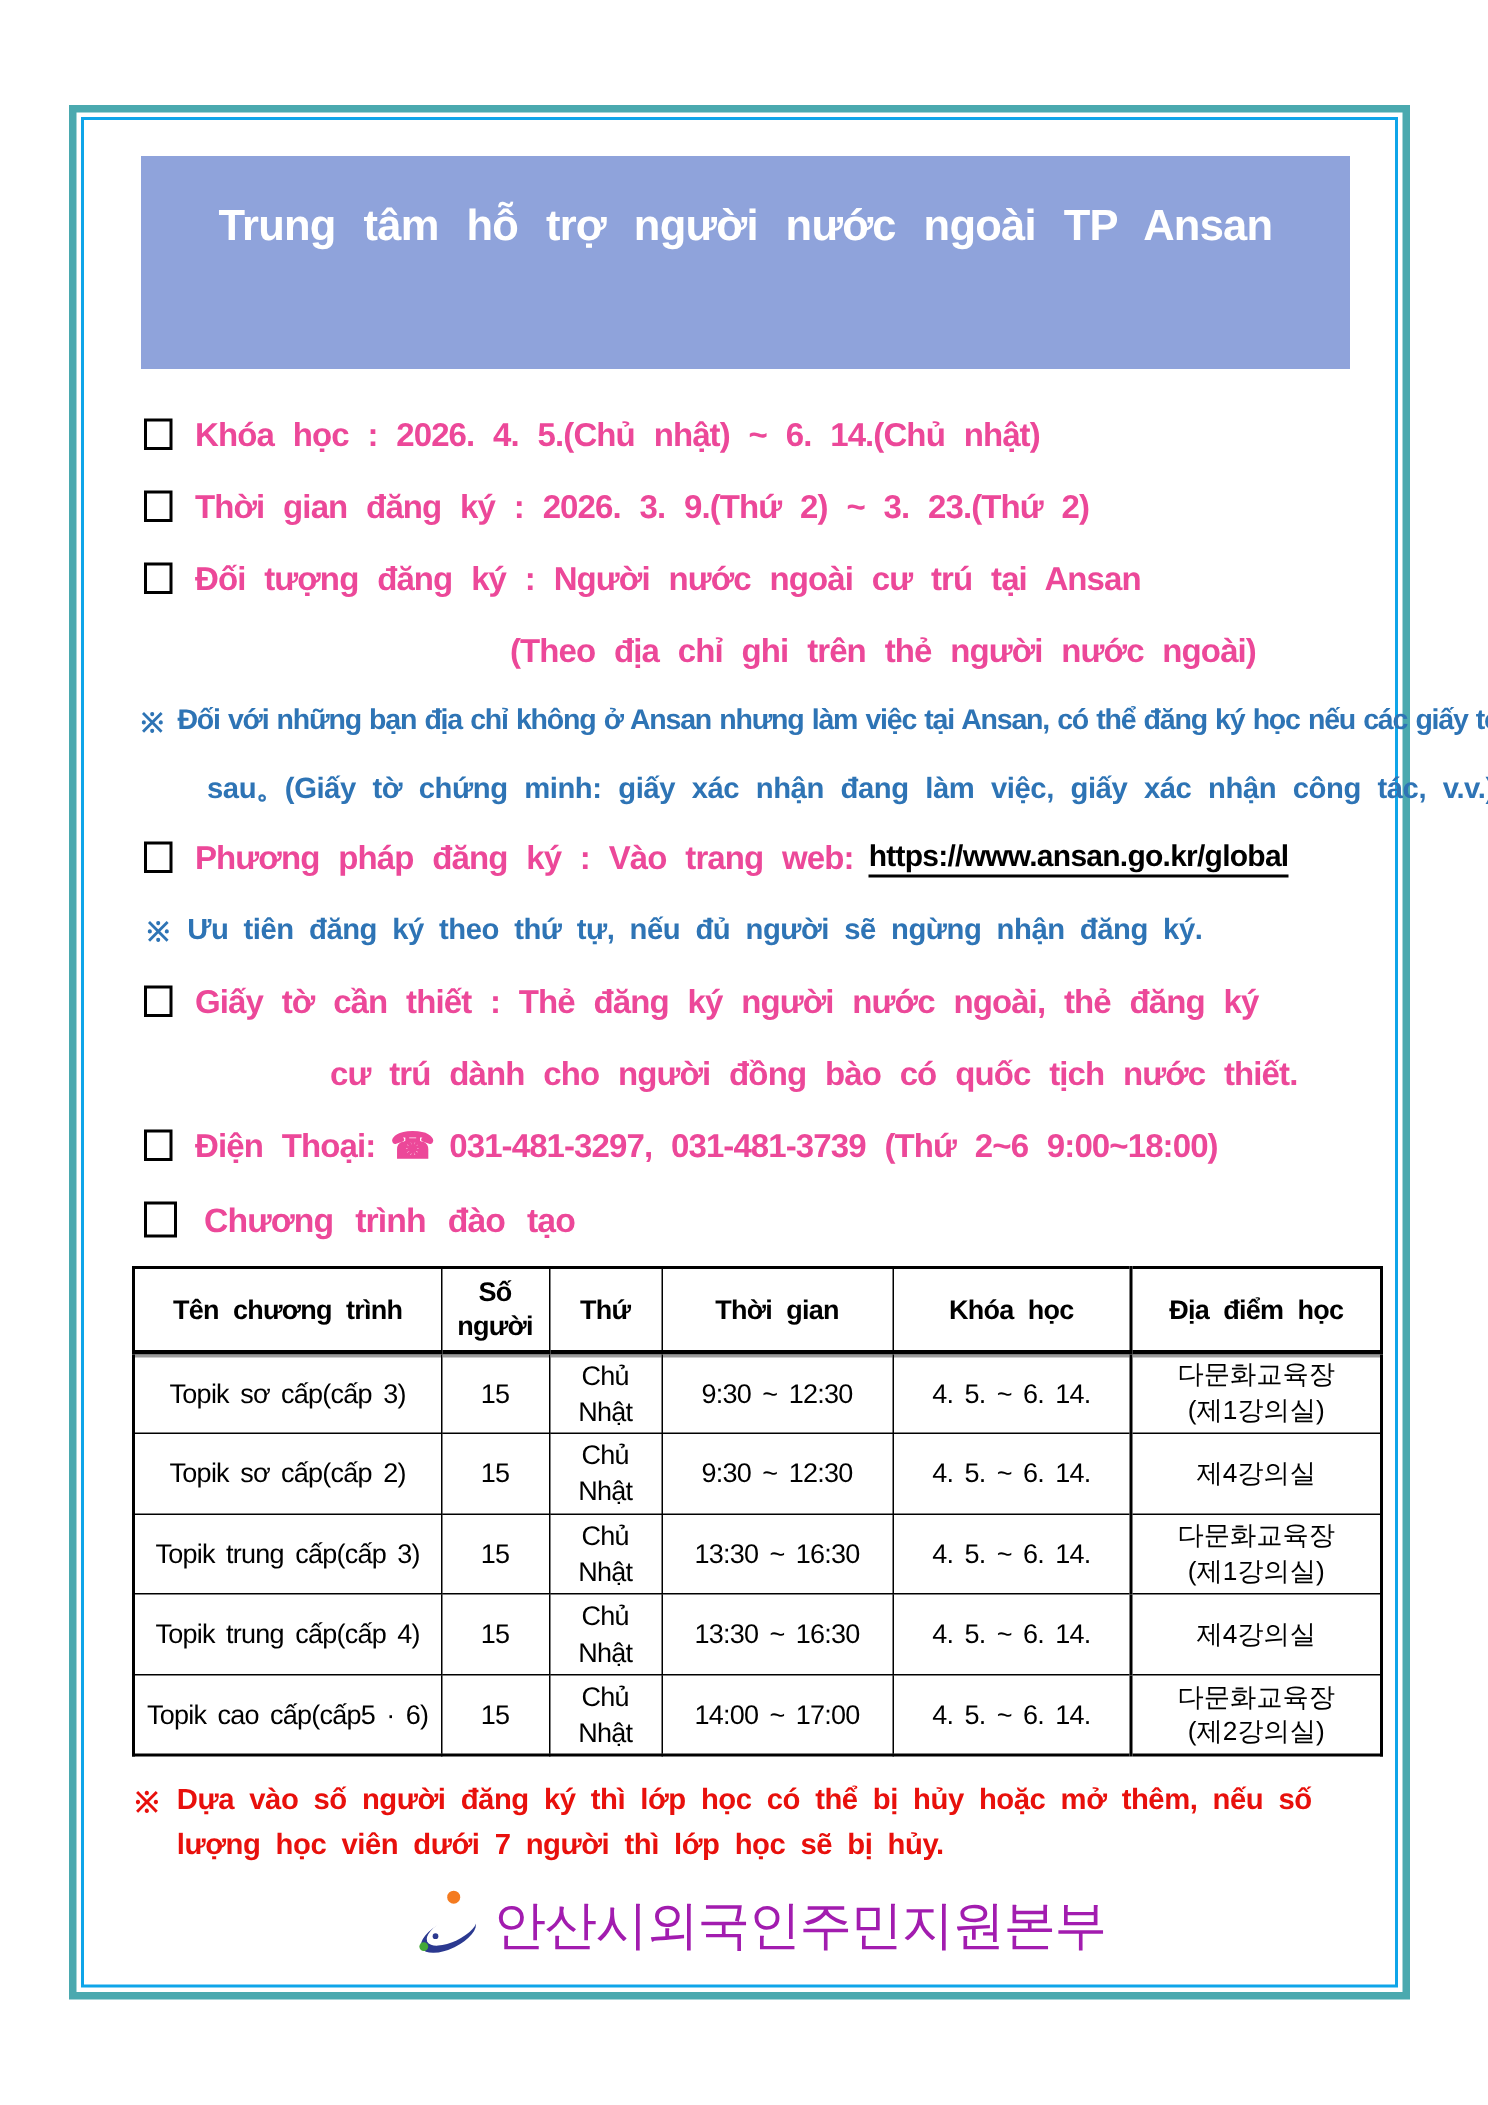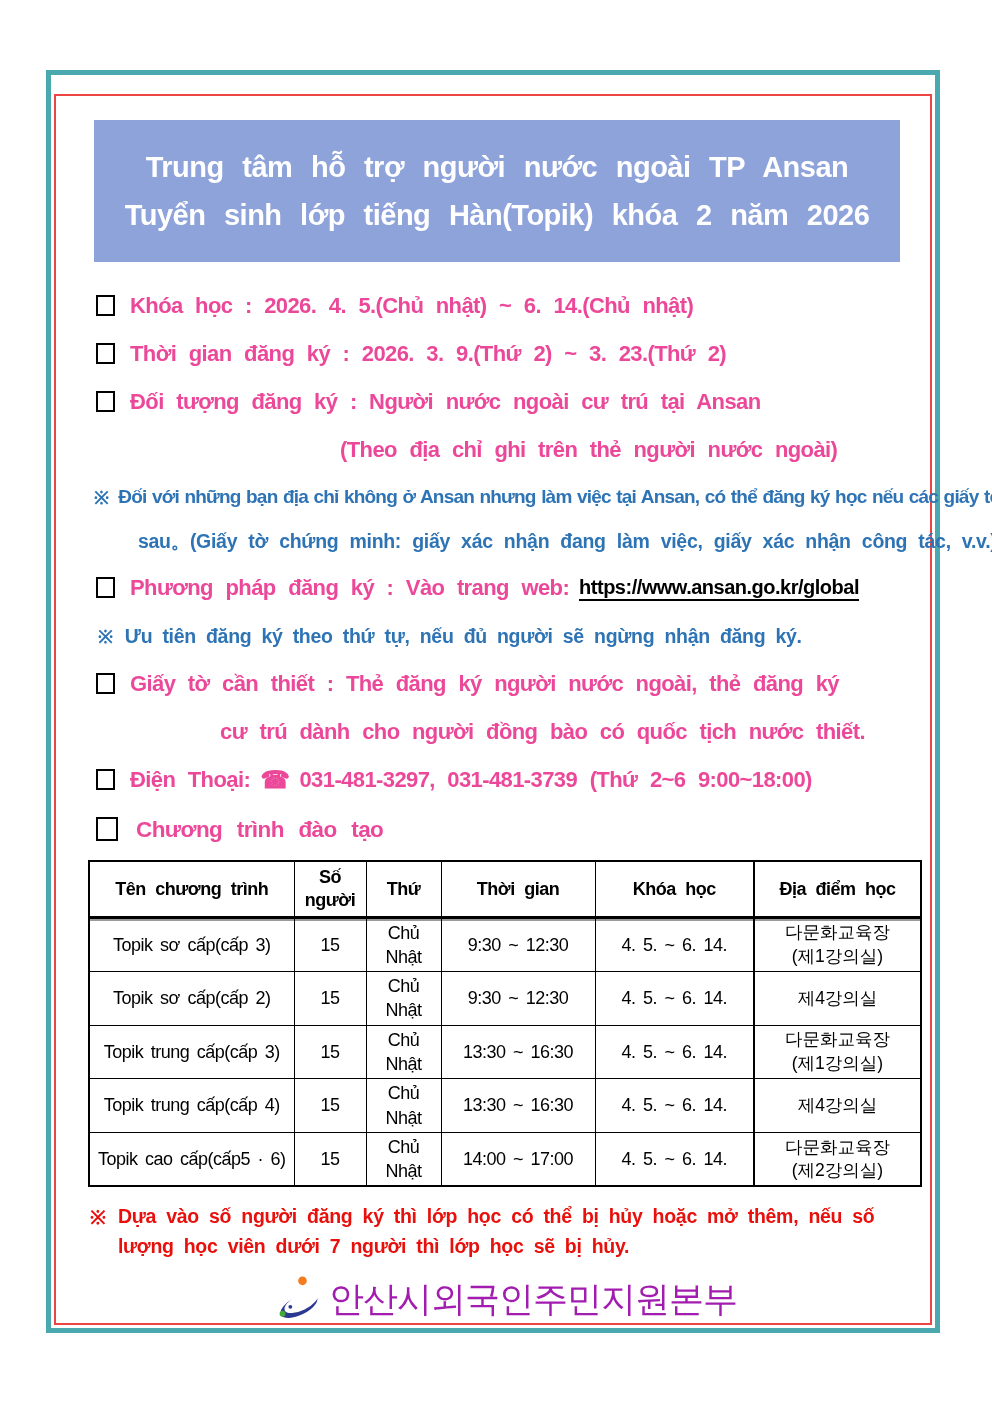--- a/index.html
+++ b/index.html
@@ -3,21 +3,21 @@
 <meta charset="utf-8">
 <style>
   * { margin:0; padding:0; box-sizing:border-box; }
   html,body { width:992px; height:1403px; background:#ffffff;
     font-family:"Liberation Sans", sans-serif; }
   .page { position:relative; width:992px; height:1403px; background:#fff; overflow:hidden; }
 
   
   .frame-outer { position:absolute; left:46px; top:70px; width:894px; height:1263px;
     border:5px solid #4AA9AF; background:#fff; }
-  .frame-inner { position:absolute; inset:3px; border:2px solid #ef4444;margin-top:16px; }
+  .frame-inner { position:absolute; inset:3px; border:2px solid #0ea5e9; }
   .content { position:absolute; inset:0; padding:24px 8px 0 32px; }
 
   
   .banner { margin:0 22px 20px 6px; height:142px; background:#8FA3DB;
     text-align:center; padding-top:23px; }
   .banner div { color:#FFFFFF; font-weight:bold; font-size:29px; line-height:48px;
     word-spacing:11px; letter-spacing:-0.5px; white-space:nowrap; }
 
   
   .item { height:48px; display:flex; align-items:center; white-space:nowrap; }
@@ -81,21 +81,20 @@
 </head>
 <body>
 
 <div class="page">
   <div class="frame-outer">
     <div class="frame-inner">
       <div class="content">
 
         <div class="banner">
           <div>Trung tâm hỗ trợ người nước ngoài TP Ansan</div>
-          <div>Tuyển sinh lớp tiếng Hàn(Topik) khóa 2 năm 2026</div>
         </div>
 
         <div class="item">
           <span class="cb"></span>
           <span class="item-text">Khóa học : 2026. 4. 5.(Chủ nhật) ~ 6. 14.(Chủ nhật)</span>
         </div>
 
         <div class="item">
           <span class="cb"></span>
           <span class="item-text">Thời gian đăng ký : 2026. 3. 9.(Thứ 2) ~ 3. 23.(Thứ 2)</span>

